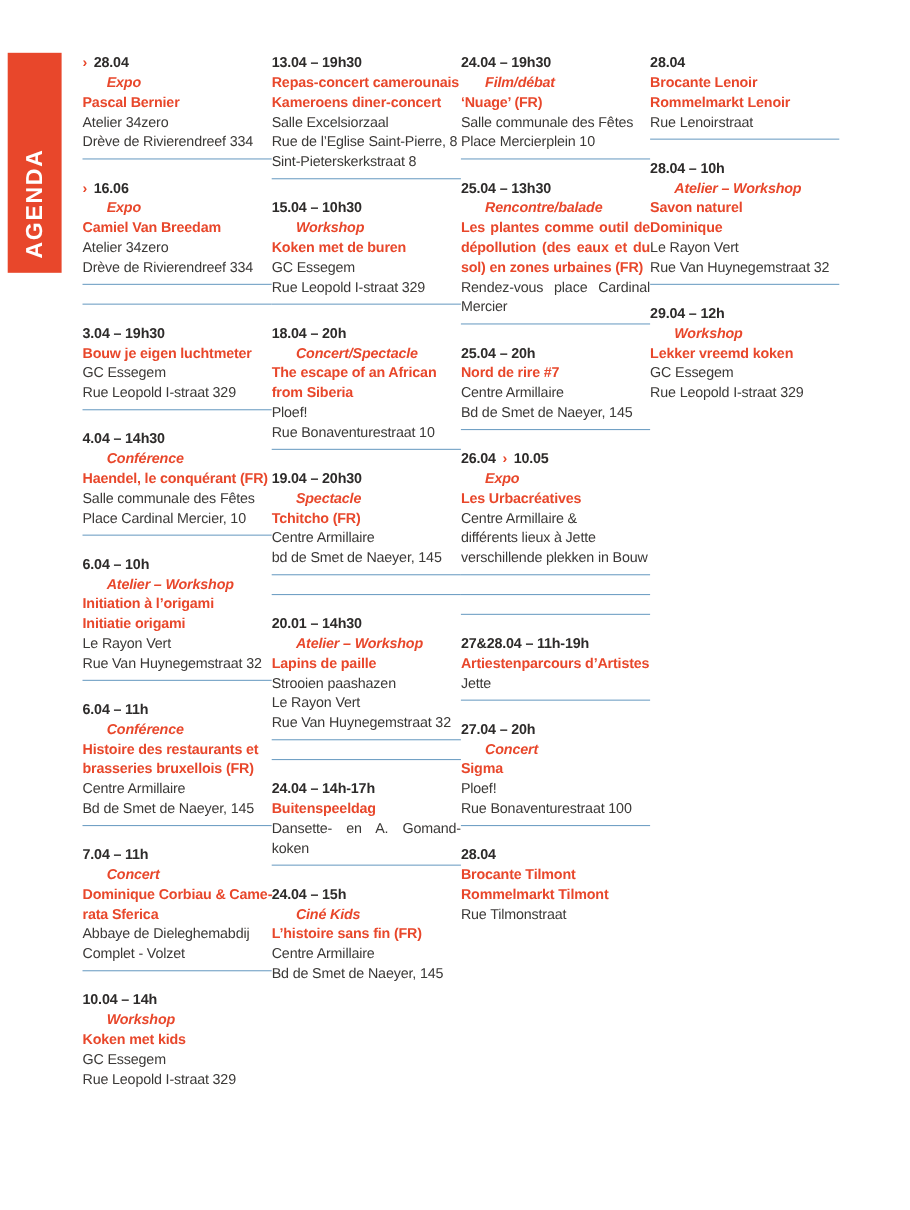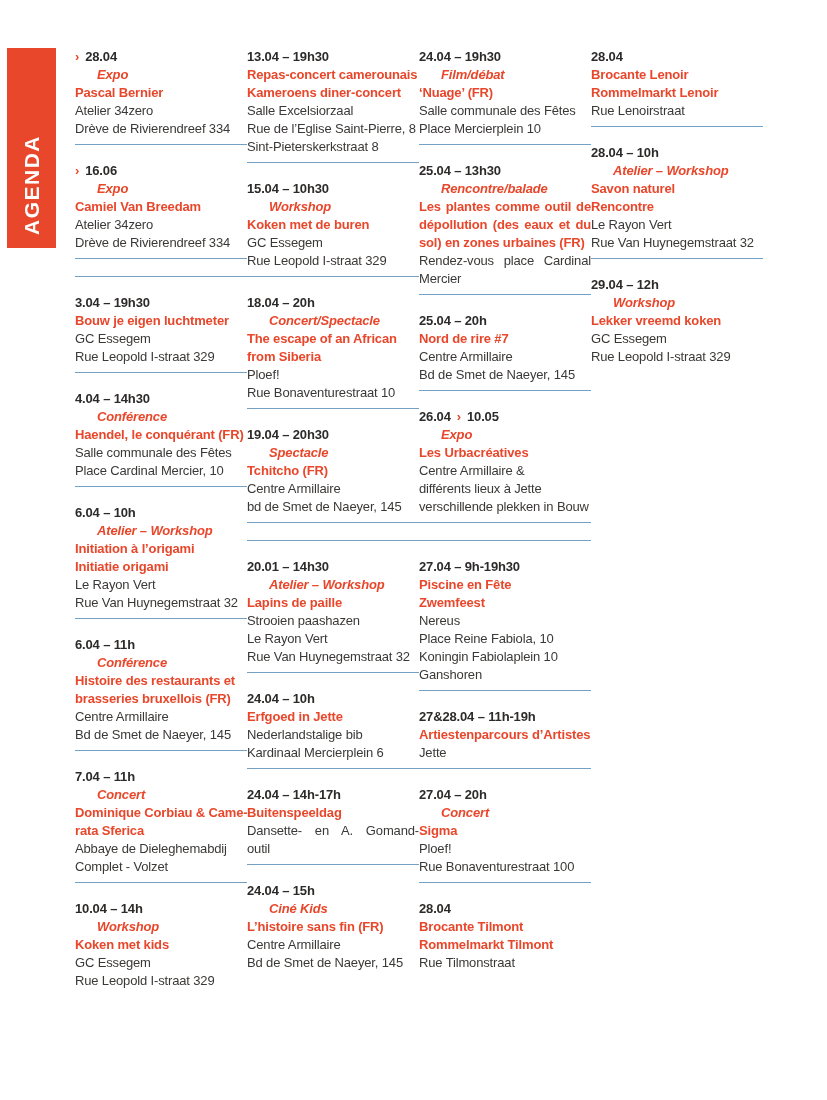--- a/index.html
+++ b/index.html
@@ -148,32 +148,26 @@
         <hr class="divider">
         <article class="entry">
           <div class="line date">20.01 – 14h30</div>
           <div class="line cat">Atelier – Workshop</div>
           <div class="line title">Lapins de paille</div>
           <div class="line detail">Strooien paashazen</div>
           <div class="line detail">Le Rayon Vert</div>
           <div class="line detail">Rue Van Huynegemstraat 32</div>
         </article>
         <hr class="divider">
-        <article class="entry">
-          <div class="line date">24.04 – 10h</div>
-          <div class="line title">Erfgoed in Jette</div>
-          <div class="line detail">Nederlandstalige bib</div>
-          <div class="line detail">Kardinaal Mercierplein 6</div>
-        </article>
         <hr class="divider">
         <article class="entry">
           <div class="line date">24.04 – 14h-17h</div>
           <div class="line title">Buitenspeeldag</div>
           <div class="line detail just">Dansette- en A. Gomand-</div>
-          <div class="line detail">outil</div>
+          <div class="line detail">koken</div>
         </article>
         <hr class="divider">
         <article class="entry">
           <div class="line date">24.04 – 15h</div>
           <div class="line cat">Ciné Kids</div>
           <div class="line title">L’histoire sans fin (FR)</div>
           <div class="line detail">Centre Armillaire</div>
           <div class="line detail">Bd de Smet de Naeyer, 145</div>
         </article>
       </section>
@@ -206,29 +200,20 @@
         <article class="entry">
           <div class="line date">26.04<span class="chev mid">›</span>10.05</div>
           <div class="line cat">Expo</div>
           <div class="line title">Les Urbacréatives</div>
           <div class="line detail">Centre Armillaire &amp;</div>
           <div class="line detail">différents lieux à Jette</div>
           <div class="line detail">verschillende plekken in Bouw</div>
         </article>
         <hr class="divider">
         <hr class="divider">
-        <article class="entry">
-          <div class="line date">27.04 – 9h-19h30</div>
-          <div class="line title">Piscine en Fête</div>
-          <div class="line title">Zwemfeest</div>
-          <div class="line detail">Nereus</div>
-          <div class="line detail">Place Reine Fabiola, 10</div>
-          <div class="line detail">Koningin Fabiolaplein 10</div>
-          <div class="line detail">Ganshoren</div>
-        </article>
         <hr class="divider">
         <article class="entry">
           <div class="line date">27&amp;28.04 – 11h-19h</div>
           <div class="line title">Artiestenparcours d’Artistes</div>
           <div class="line detail">Jette</div>
         </article>
         <hr class="divider">
         <article class="entry">
           <div class="line date">27.04 – 20h</div>
           <div class="line cat">Concert</div>
@@ -249,21 +234,21 @@
           <div class="line date">28.04</div>
           <div class="line title">Brocante Lenoir</div>
           <div class="line title">Rommelmarkt Lenoir</div>
           <div class="line detail">Rue Lenoirstraat</div>
         </article>
         <hr class="divider">
         <article class="entry">
           <div class="line date">28.04 – 10h</div>
           <div class="line cat">Atelier – Workshop</div>
           <div class="line title">Savon naturel</div>
-          <div class="line title">Rencontre</div>
+          <div class="line title">Dominique</div>
           <div class="line detail">Le Rayon Vert</div>
           <div class="line detail">Rue Van Huynegemstraat 32</div>
         </article>
         <hr class="divider">
         <article class="entry">
           <div class="line date">29.04 – 12h</div>
           <div class="line cat">Workshop</div>
           <div class="line title">Lekker vreemd koken</div>
           <div class="line detail">GC Essegem</div>
           <div class="line detail">Rue Leopold I-straat 329</div>

